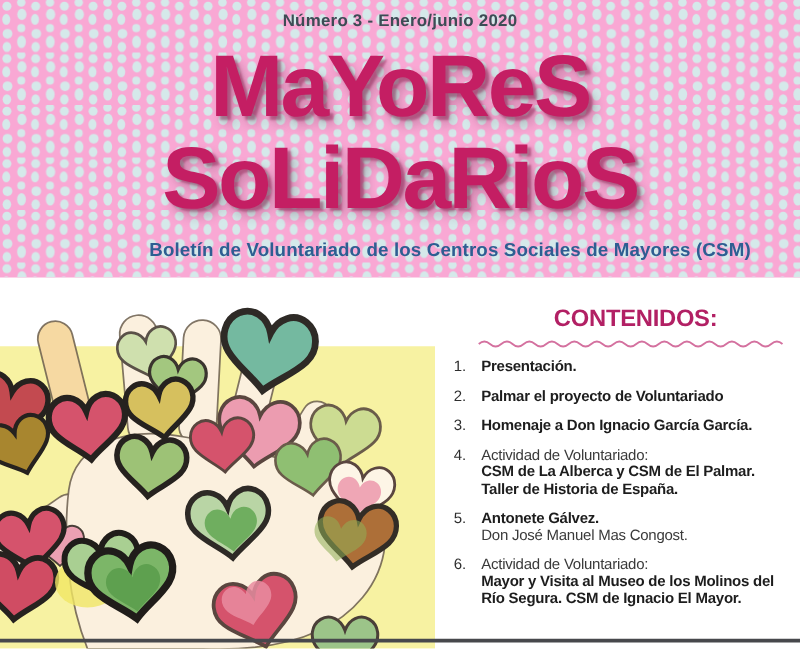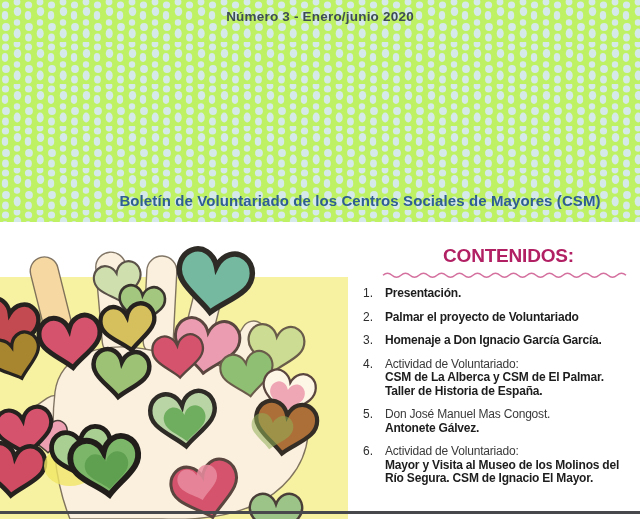--- a/index.html
+++ b/index.html
@@ -1,20 +1,20 @@
 <!DOCTYPE html>
 <html><head>
 <meta charset="utf-8">
 <style>
   html,body{margin:0;padding:0;}
   body{font-family:"Liberation Sans", sans-serif; background:#ffffff;}
   .page{position:relative;width:640px;height:519px;overflow:hidden;background:#ffffff;}
 
   
-  .banner{position:absolute;left:0;top:0;width:640px;height:222px;background:#bef264;overflow:hidden;}
+  .banner{position:absolute;left:0;top:0;width:640px;height:222px;background:#f9a8d4;overflow:hidden;}
   .banner svg.dots{position:absolute;left:0;top:0;}
   .issue-line{position:absolute;left:0;top:9px;width:100%;text-align:center;
     font-size:13.5px;font-weight:600;color:#3d4c55;letter-spacing:.2px;}
   .masthead{position:absolute;left:0;top:33px;width:100%;text-align:center;line-height:73px;
     font-weight:bold;font-size:70px;letter-spacing:-2px;color:#c41e63;white-space:nowrap;
     text-shadow:3px 3px 2px rgba(125,16,62,.45), 5px 6px 9px rgba(70,30,50,.28);}
   .subtitle{position:absolute;left:0;top:192px;width:100%;text-align:center;
     font-size:15px;font-weight:bold;color:#2e5e92;letter-spacing:.1px;margin-left:40px;}
 
   
@@ -49,20 +49,24 @@
           <ellipse cx="5.5" cy="37.5" rx="3.4" ry="4.1" fill="#d5e9ea"></ellipse>
           <circle cx="17" cy="2" r="3.4" fill="#d5e9ea"></circle>
           <ellipse cx="17.5" cy="11.5" rx="3.7" ry="4.6" fill="#d5e9ea"></ellipse>
           <circle cx="17" cy="22.5" r="3.2" fill="#d5e9ea"></circle>
           <ellipse cx="17.2" cy="33.5" rx="3.5" ry="5" fill="#d5e9ea"></ellipse>
         </pattern>
       </defs>
       <rect width="640" height="222" fill="url(#dots)"></rect>
     </svg>
     <div class="issue-line">Número 3 - Enero/junio 2020</div>
+    <div class="masthead">
+      <div>MaYoReS</div>
+      <div>SoLiDaRioS</div>
+    </div>
     <div class="subtitle">Boletín de Voluntariado de los Centros Sociales de Mayores (CSM)</div>
   </div>
 
   <svg class="illus" viewBox="0 0 348 297" aria-hidden="true">
     <defs>
       <path id="hh" d="M0,-5 C-2,-11 -8,-14 -13,-11 C-18,-8 -19,-1 -15,4 C-11,9 -5,12 0,17 C5,12 11,9 15,4 C19,-1 18,-8 13,-11 C8,-14 2,-11 0,-5 Z"></path>
     </defs>
 
     <rect x="0" y="55" width="348" height="242" fill="#f7f2a2"></rect>
 
@@ -136,22 +140,22 @@
           <span class="toc-num">4.</span>
           <div class="toc-lines">
             <div class="toc-line">Actividad de Voluntariado:</div>
             <div class="toc-line bold">CSM de La Alberca y CSM de El Palmar.</div>
             <div class="toc-line bold">Taller de Historia de España.</div>
           </div>
         </div>
         <div class="toc-item">
           <span class="toc-num">5.</span>
           <div class="toc-lines">
+            <div class="toc-line bold">Antonete Gálvez.</div>
             <div class="toc-line">Don José Manuel Mas Congost.</div>
-            <div class="toc-line bold">Antonete Gálvez.</div>
           </div>
         </div>
         <div class="toc-item">
           <span class="toc-num">6.</span>
           <div class="toc-lines">
             <div class="toc-line">Actividad de Voluntariado:</div>
             <div class="toc-line bold">Mayor y Visita al Museo de los Molinos del</div>
             <div class="toc-line bold">Río Segura. CSM de Ignacio El Mayor.</div>
           </div>
         </div>

